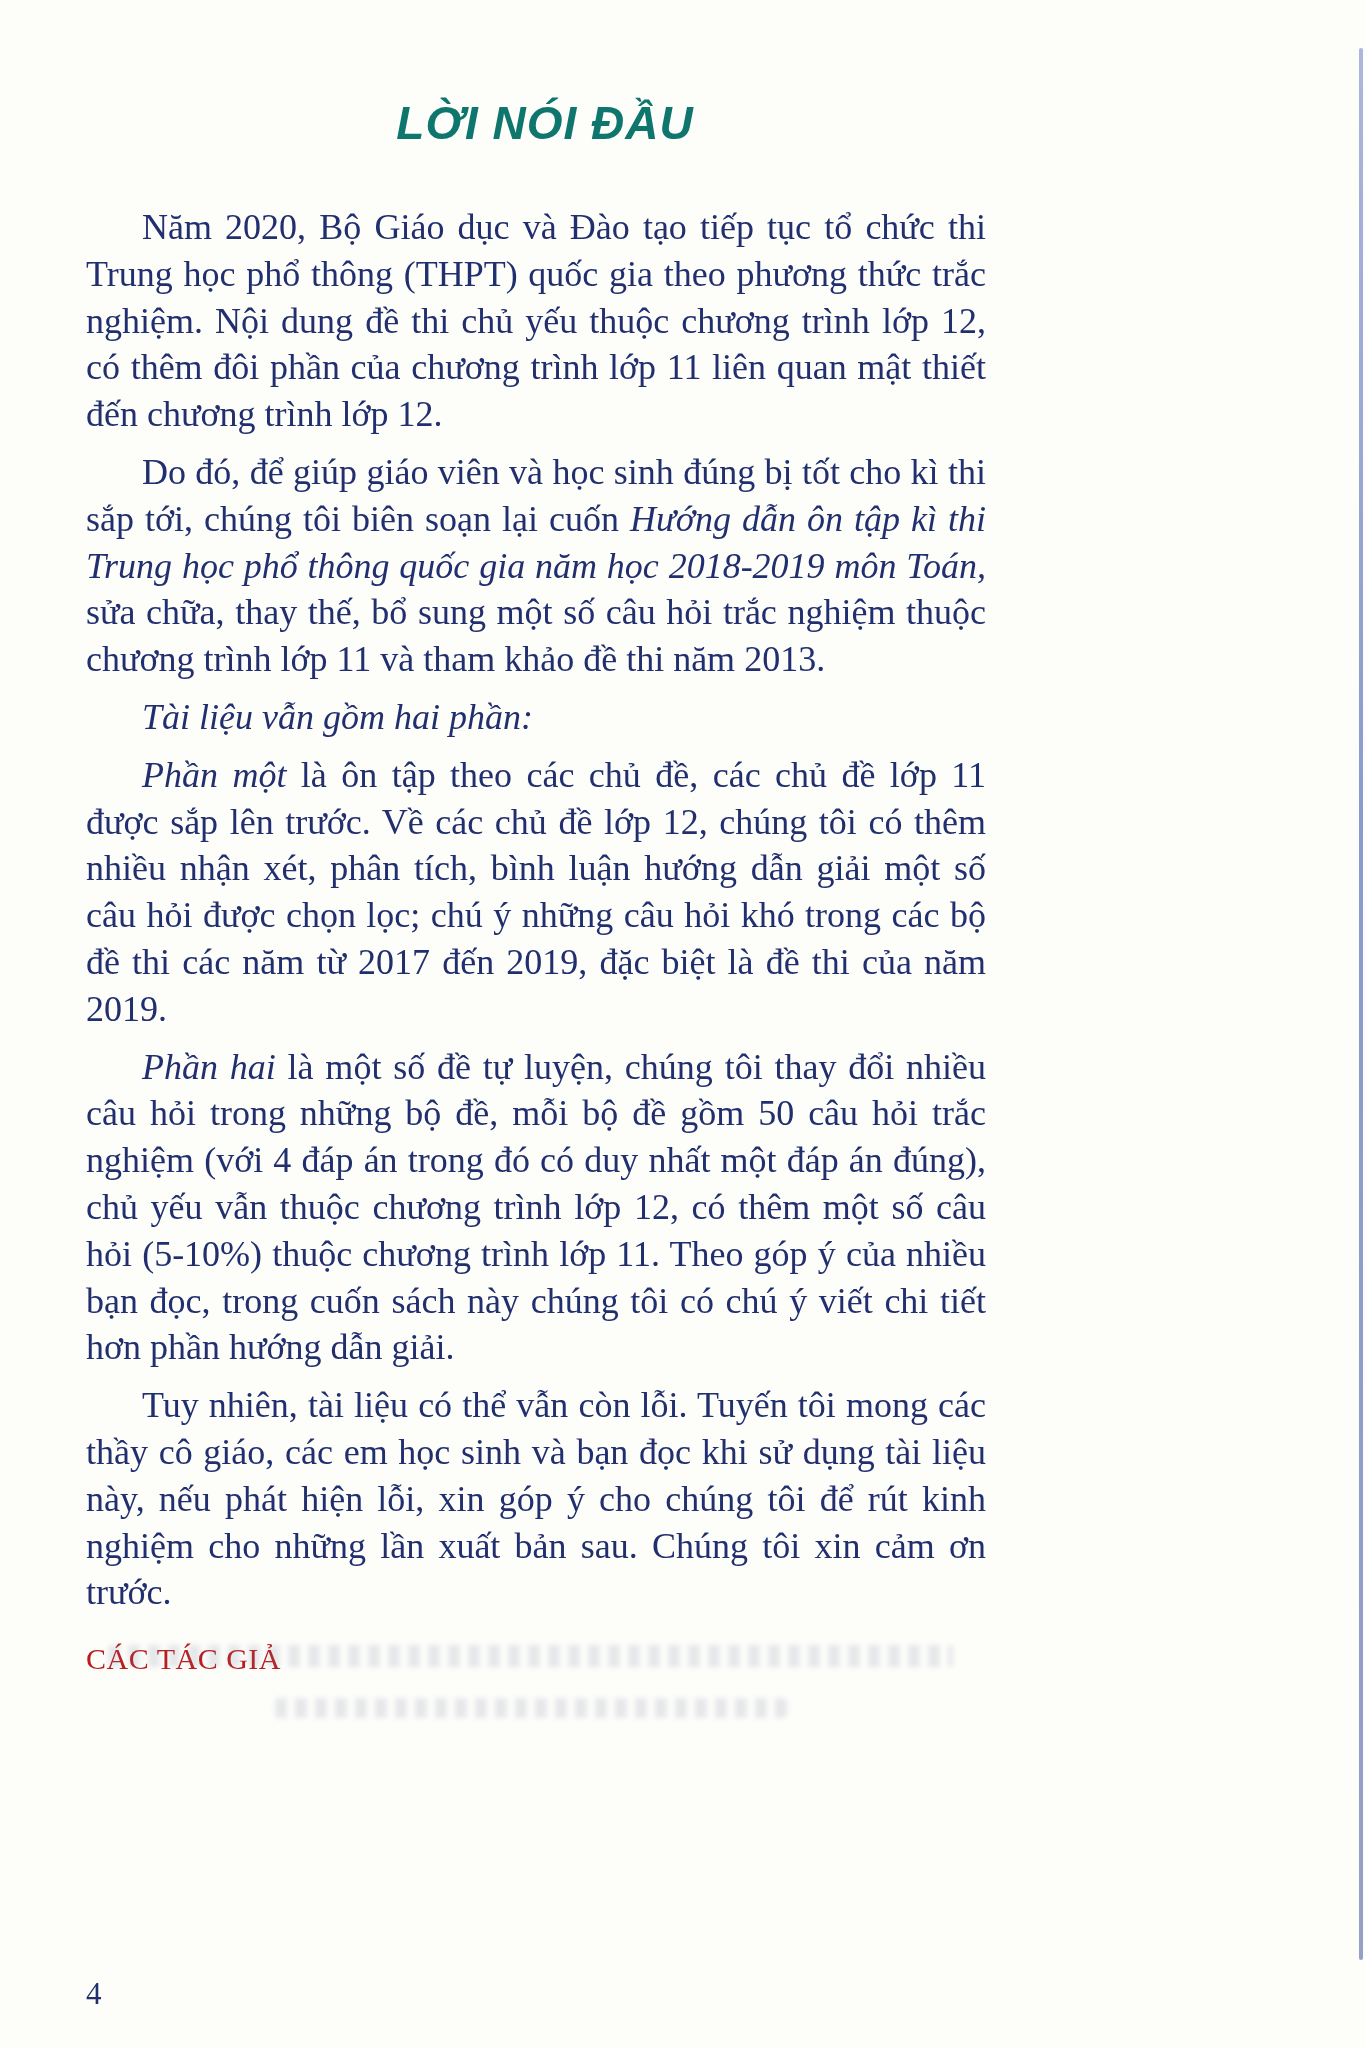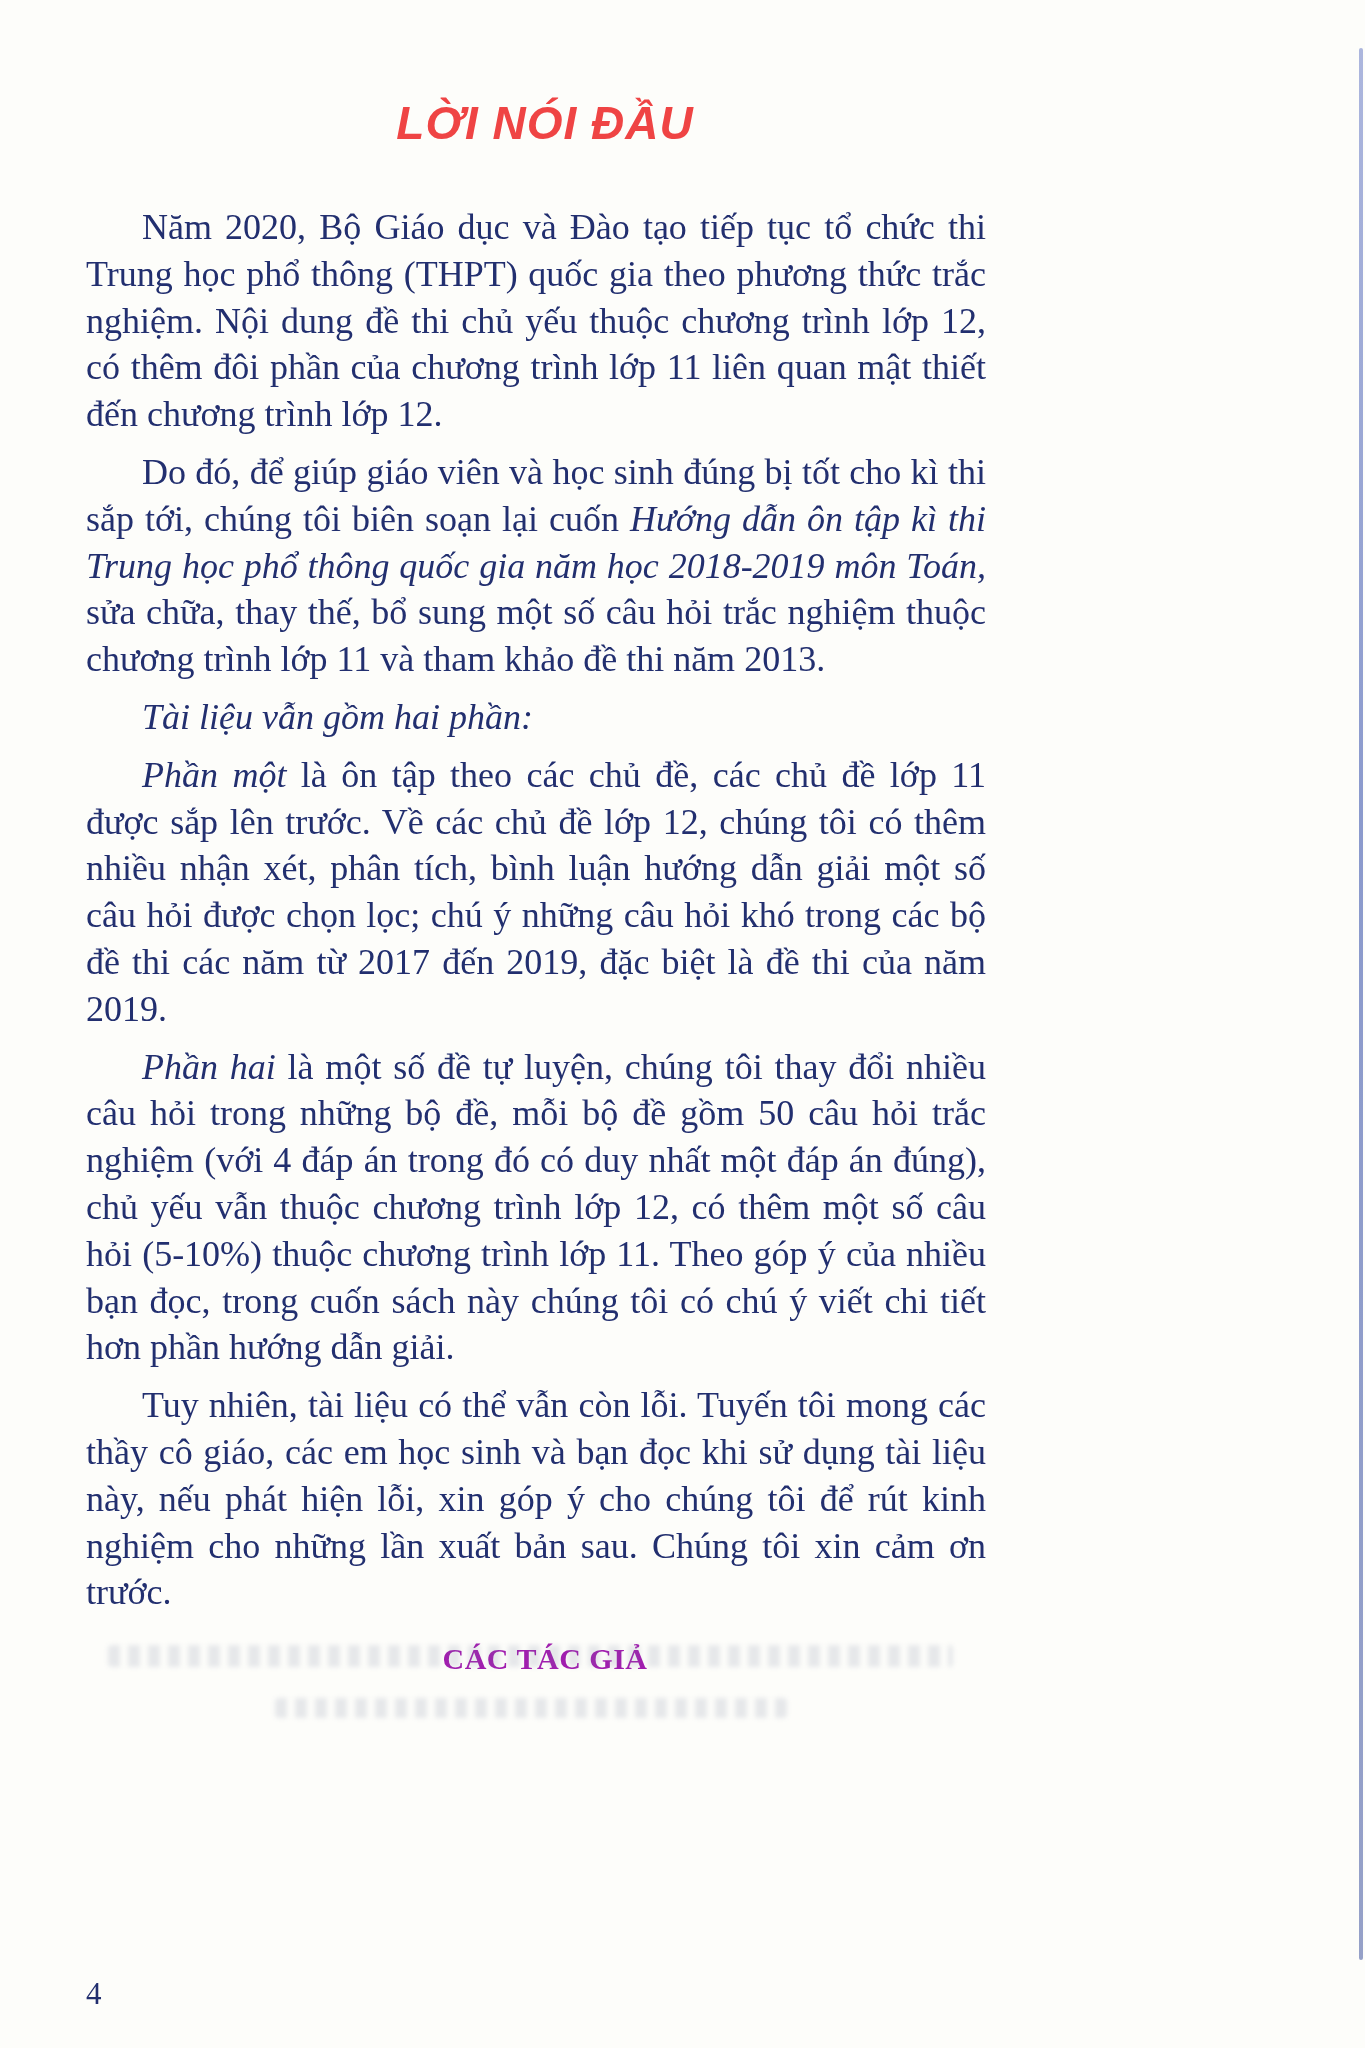--- a/index.html
+++ b/index.html
@@ -23,38 +23,38 @@
     width: 918px;
     padding-top: 96px;
   }
   .title {
     font-family: "Liberation Sans", sans-serif;
     font-size: 46px;
     font-weight: bold;
     font-style: italic;
     text-align: center;
     letter-spacing: 1px;
-    color: #ef4444;
+    color: #0f766e;
     margin: 0 0 54px 0;
   }
   .para {
     font-size: 36px;
     line-height: 1.3;
     text-align: justify;
     text-indent: 56px;
     margin: 0 18px 11px 0;
   }
   .it { font-style: italic; }
   .signature {
     margin-top: 26px;
-    text-align: center;
-    font-weight: bold;
+    text-align: left;
+    font-weight: normal;
     font-size: 30px;
     letter-spacing: 0.5px;
-    color: #a21caf;
+    color: #b91c1c;
   }
   .page-number {
     position: absolute;
     left: 86px;
     bottom: 36px;
     font-size: 31px;
     color: #222f6f;
   }
   .edge-line {
     position: absolute;

